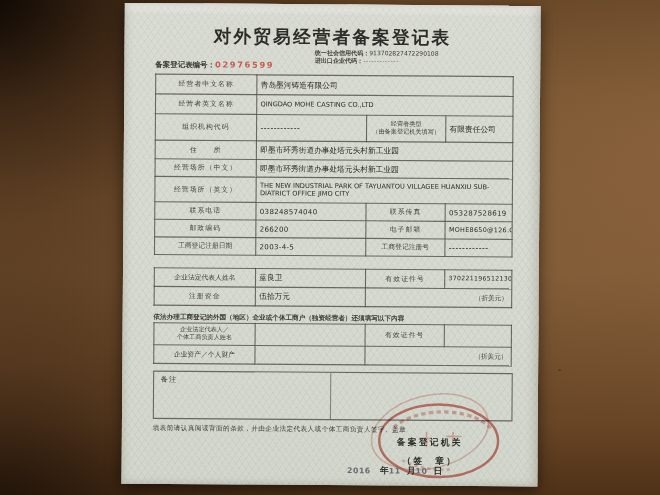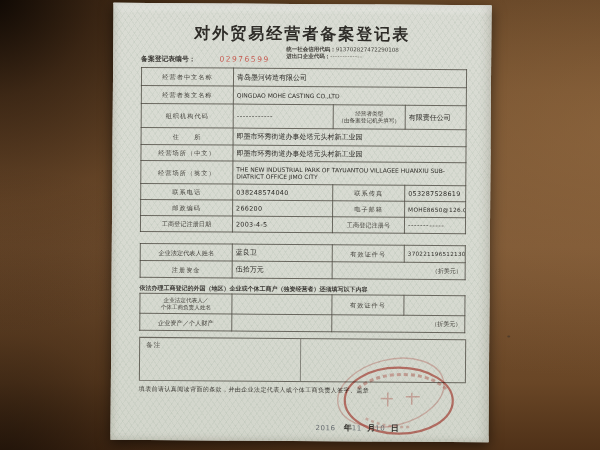--- a/index.html
+++ b/index.html
@@ -24,39 +24,39 @@
       repeating-linear-gradient(-55deg, rgba(140,162,142,.10) 0 1px, transparent 1px 5px),
       linear-gradient(180deg,#dadcd4 0%,#d7dad1 60%,#d3d6cc 100%);
     box-shadow: 0 4px 14px rgba(0,0,0,.55), inset -4px 0 8px rgba(90,80,60,.18), inset 3px 0 6px rgba(90,80,60,.12);
     color:#33312e;
   }
   .t-title{position:absolute;left:0;top:20px;width:378px;text-align:center;
     font-size:16px;font-weight:bold;letter-spacing:2px;color:#2e2c28;}
   .codes{position:absolute;right:30px;top:42px;width:175px;font-size:5.5px;color:#3f3d38;line-height:7px;text-align:left;}
   .codes .lbl{font-weight:bold;}
   .formno{position:absolute;left:28px;top:51px;font-size:6.8px;font-weight:bold;color:#3b3935;}
-  .formno .red{color:#c65a50;font-weight:normal;letter-spacing:1.5px;font-size:7.5px;margin-left:24px;}
+  .formno .red{color:#c65a50;font-weight:bold;letter-spacing:1.5px;font-size:7.5px;}
   .dashy{letter-spacing:.5px;color:#6a6860;}
   table.grid{position:absolute;left:28px;border-collapse:collapse;table-layout:fixed;width:325px;}
   table.grid td{border:1px solid rgba(70,66,58,.75);padding:1px 3px;overflow:hidden;vertical-align:middle;}
   td.lab{font-size:6.2px;color:#45433d;letter-spacing:1px;text-align:center;line-height:7px;}
   td.val{font-size:7px;color:#2c2a26;line-height:8px;}
   td.val.en{font-size:6px;line-height:7px;}
   td.val.num{font-size:6.4px;letter-spacing:.3px;}
   .two-line{display:block;font-size:5.6px;letter-spacing:0;line-height:6.5px;}
   .sec-h{position:absolute;left:28px;font-size:6.4px;font-weight:bold;color:#3b3935;letter-spacing:.8px;}
   .usd{text-align:right;font-size:6px;color:#45433d;}
   .remarks-box{position:absolute;left:28px;top:334px;width:325px;height:42px;border:1px solid rgba(70,66,58,.75);}
   .remarks-box .divider{position:absolute;left:160px;top:0;bottom:0;width:1px;background:rgba(70,66,58,.55);}
   .remarks-box .rlab{position:absolute;left:6px;top:3px;font-size:6.5px;letter-spacing:1px;color:#45433d;}
   .foot-note{position:absolute;left:28px;top:382px;font-size:6px;color:#3d3b36;letter-spacing:.4px;}
   .authority{position:absolute;left:215px;top:392px;width:130px;text-align:center;font-size:8px;font-weight:bold;letter-spacing:2px;color:#2e2c28;}
   .authority .seal-line{margin-top:6px;font-size:8px;}
   .dateline{position:absolute;left:205px;top:418px;width:150px;font-size:8px;font-weight:bold;color:#2e2c28;}
-  .dateline .stamped{font-weight:normal;color:#676c70;font-size:7px;letter-spacing:.5px;}
+  .dateline .stamped{font-weight:bold;color:#676c70;font-size:7px;letter-spacing:.5px;}
   .seal-svg{position:absolute;left:225px;top:352px;mix-blend-mode:multiply;opacity:.85;}
   .mark-dot{position:absolute;left:396px;top:330px;width:3px;height:2px;background:rgba(60,50,40,.6);border-radius:50%;}
 </style>
 </head>
 <body>
 
 <div id="photo">
   <div id="paper">
 
     <div class="t-title">对外贸易经营者备案登记表</div>
@@ -182,20 +182,24 @@
     </tbody>
       </table>
 
     <div class="remarks-box">
       <span class="rlab">备注</span>
       <span class="divider"></span>
     </div>
 
     <div class="foot-note">填表前请认真阅读背面的条款，并由企业法定代表人或个体工商负责人签字、盖章</div>
 
+    <div class="authority">
+      <div>备案登记机关</div>
+      <div class="seal-line">（签　章）</div>
+    </div>
 
     <svg class="seal-svg" width="125" height="85" viewBox="0 0 125 85">
       <ellipse cx="63" cy="44" rx="54" ry="33" fill="none" stroke="#c2453b" stroke-width="2.2" opacity="0.8"></ellipse>
       <ellipse cx="55" cy="36" rx="54" ry="33" fill="none" stroke="#c2453b" stroke-width="1.4" opacity="0.35" transform="rotate(-14 55 36)"></ellipse>
       <path d="M22 32 q20 -16 52 -14 q24 2 36 14" fill="none" stroke="#c2453b" stroke-width="3" opacity="0.45" stroke-dasharray="4 3"></path>
       <path d="M30 62 q20 10 46 8" fill="none" stroke="#c2453b" stroke-width="2.5" opacity="0.35" stroke-dasharray="3 3"></path>
       <path d="M45 42 h12 M52 36 v14 M70 40 h14 M76 36 v12" stroke="#c2453b" stroke-width="1.5" opacity="0.4"></path>
     </svg>
 
     <div class="dateline">

